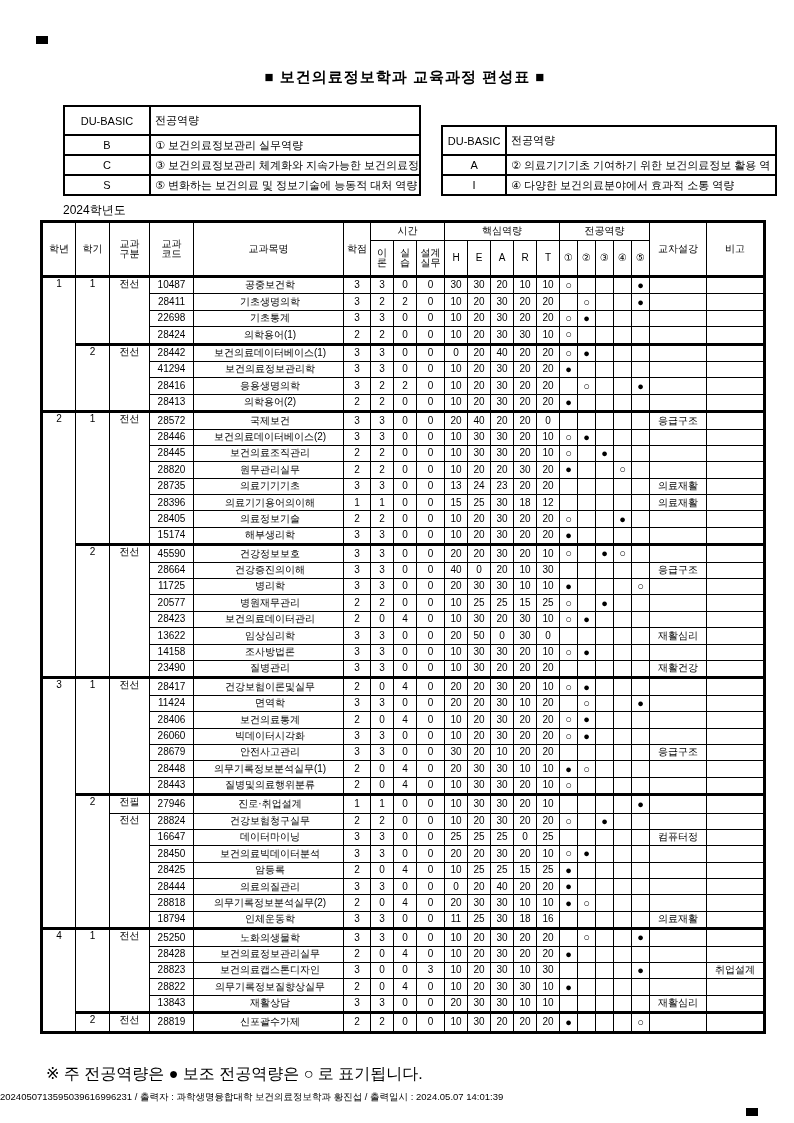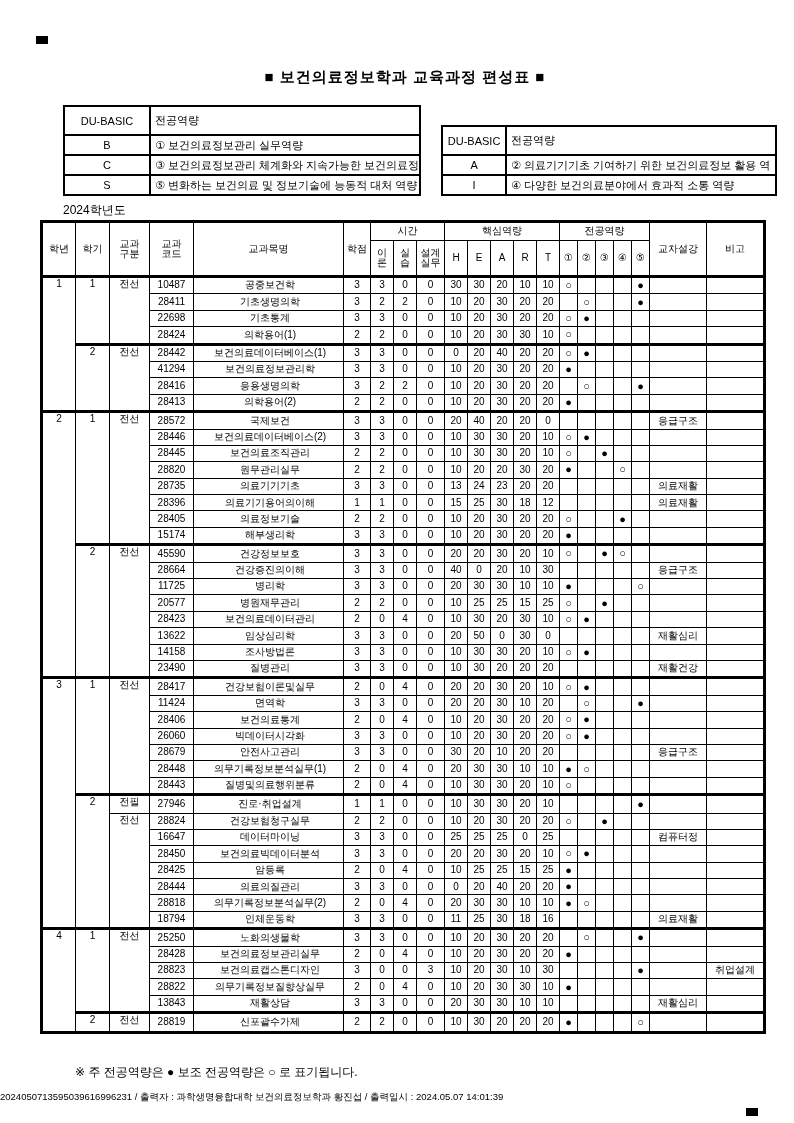--- a/index.html
+++ b/index.html
@@ -35,21 +35,21 @@
   .main thead th{font-weight:normal;white-space:pre-line;}
   .main thead tr.h1 th{height:17px;}
   .main thead tr.h2 th{height:34px;}
   .main thead{border-bottom:3px solid #000;}
   .main tbody td{height:15.4px;}
   .main td.name{text-align:center;padding-left:3px;margin-top:46px;}
   .main td.mark{font-size:11px;line-height:1;}
   .main tr.grp td{border-top:3px solid #000;}
   .main td.span-cell{vertical-align:top;padding-top:1px;}
 
-  .footnote{position:absolute;left:75px;top:1064px;font-size:12px;}
+  .footnote{position:absolute;left:46px;top:1064px;font-size:16px;}
   .footer-line{position:absolute;left:0;top:1091px;width:100%;text-align:left;font-size:9.5px;}
 </style>
 </head>
 <body>
 
 <div class="crop tl"></div>
 <div class="crop br"></div>
 
 <div class="doc-title">■ 보건의료정보학과 교육과정 편성표 ■</div>
 

